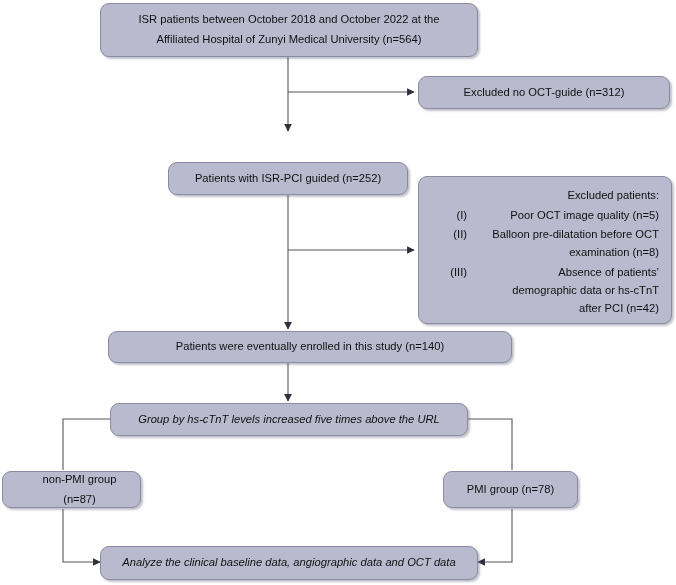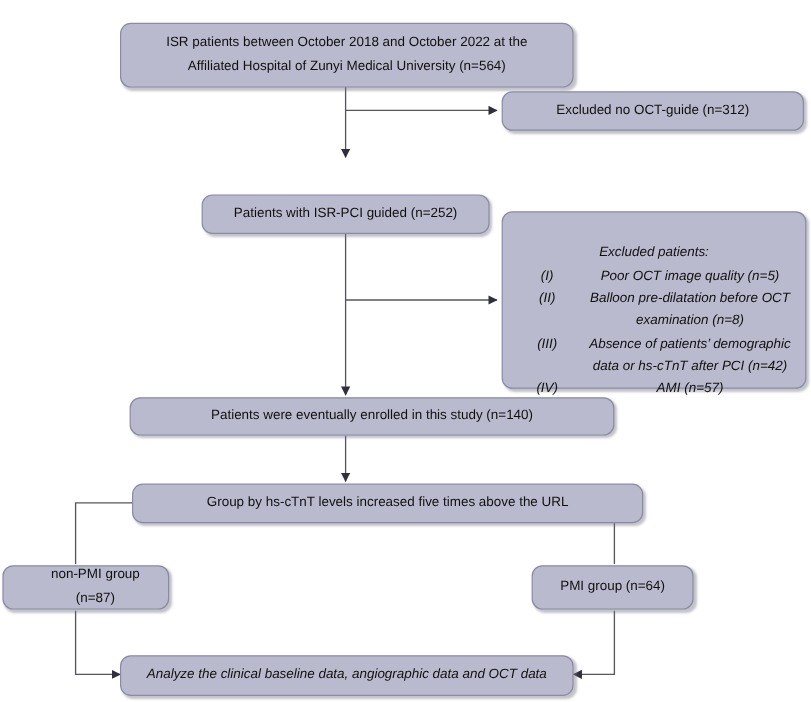--- a/index.html
+++ b/index.html
@@ -38,24 +38,23 @@
     align-items: center;
     justify-content: center;
     text-align: center;
     font-size: 11.2px;
     line-height: 1.75;
     color: #101010;
     padding: 0 10px;
   }
   .node.left-align {
     display: block;
-    text-align: center;
-    padding: 24px 12px 10px 12px;
+    text-align: right;
+    padding: 9px 12px 10px 12px;
     line-height: 1.62;
-    font-style: italic;
   }
   .excl-title {
     display: block;
     margin-bottom: 2px;
   }
   .excl-list {
     display: block;
   }
   .excl-item {
     display: flex;
@@ -97,21 +96,21 @@
       <path d="M 110 419 L 63 419 L 63 470"></path>
 
       <path d="M 468 419 L 512 419 L 512 470"></path>
 
       <path d="M 63 509 L 63 562 L 100 562" marker-end="url(#arrow)"></path>
 
       <path d="M 512 509 L 512 562 L 478 562" marker-end="url(#arrow)"></path>
     </g>
   </svg>
 
-  <div class="node" style="left:100px; top:3px; width:378px; height:54px;margin-top:16px;">
+  <div class="node" style="left:100px; top:3px; width:378px; height:54px;">
     <div>
       <span>ISR patients between October 2018 and October 2022 at the</span><br>
       <span>Affiliated Hospital of Zunyi Medical University (n=564)</span>
     </div>
   </div>
 
   <div class="node" style="left:418px; top:76px; width:252px; height:33px;">
     <span>Excluded no OCT-guide (n=312)</span>
   </div>
 
@@ -127,40 +126,36 @@
         <span class="excl-text">Poor OCT image quality (n=5)</span>
       </span>
       <span class="excl-item">
         <span class="excl-num">(II)</span>
         <span class="excl-text">Balloon pre-dilatation before OCT examination (n=8)</span>
       </span>
       <span class="excl-item">
         <span class="excl-num">(III)</span>
         <span class="excl-text">Absence of patients’ demographic data or hs-cTnT after PCI (n=42)</span>
       </span>
-      <span class="excl-item">
-        <span class="excl-num">(IV)</span>
-        <span class="excl-text">AMI (n=57)</span>
-      </span>
     </span>
   </div>
 
   <div class="node" style="left:108px; top:331px; width:404px; height:32px;">
     <span>Patients were eventually enrolled in this study (n=140)</span>
   </div>
 
-  <div class="node" style="left:110px; top:403px; width:426px; height:33px;">
+  <div class="node" style="left:110px; top:403px; width:358px; height:33px;font-style:italic;">
     <span>Group by hs-cTnT levels increased five times above the URL</span>
   </div>
 
   <div class="node" style="left:2px; top:471px; width:139px; height:37px;padding-left:26px;">
     <span>non-PMI group (n=87)</span>
   </div>
 
   <div class="node" style="left:443px; top:471px; width:135px; height:37px;">
-    <span>PMI group (n=64)</span>
+    <span>PMI group (n=78)</span>
   </div>
 
   <div class="node" style="left:100px; top:546px; width:378px; height:34px;font-style:italic;">
     <span>Analyze the clinical baseline data, angiographic data and OCT data</span>
   </div>
 
 </div>
 
 </body></html>

